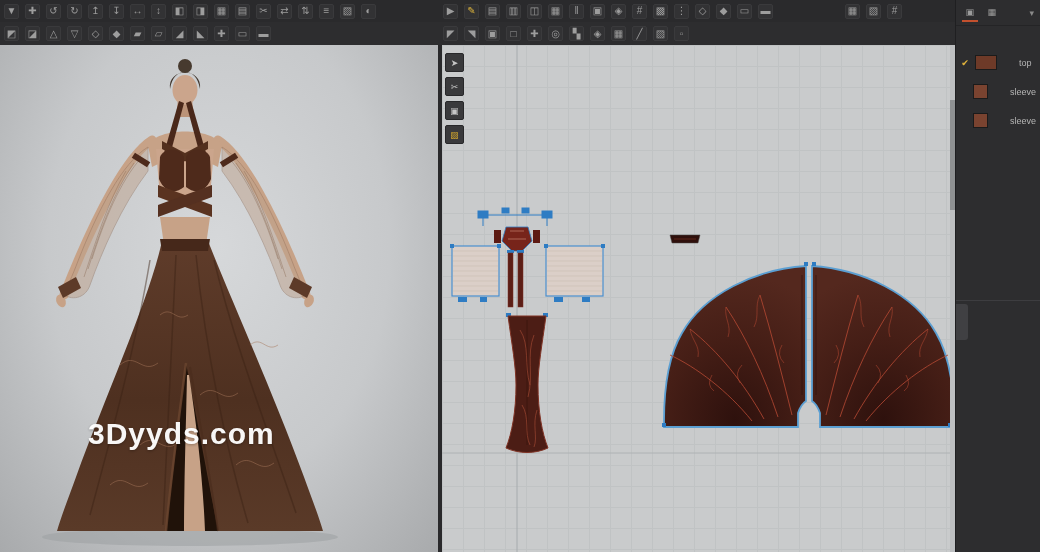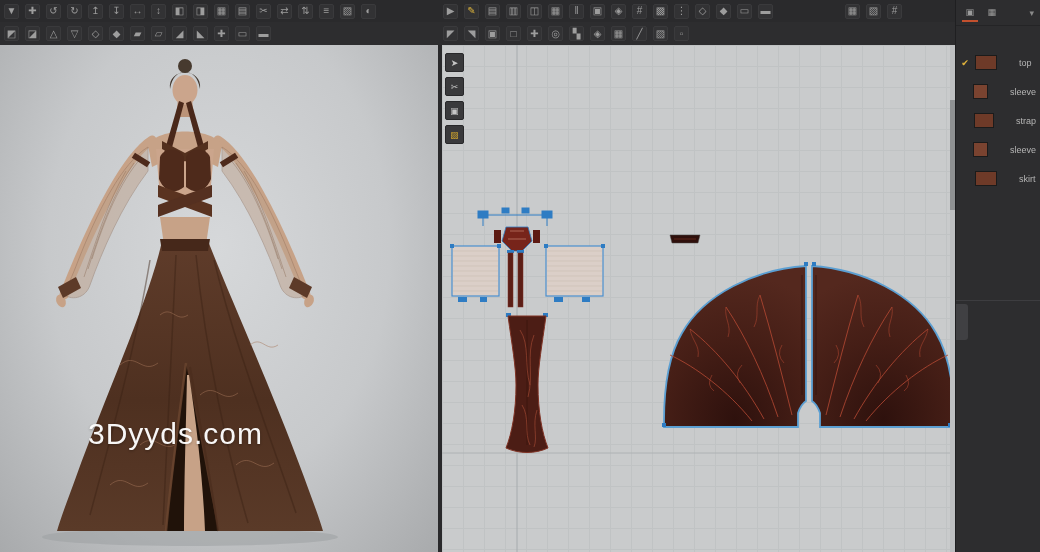--- a/index.html
+++ b/index.html
@@ -12,21 +12,21 @@
   #row2{top:22px;height:23px;border-bottom:1px solid #1d1d1f;background:#2d2d2f;}
   .tb-group{position:absolute;top:0;height:100%;display:flex;align-items:center;gap:6px;}
   .icon{width:15px;height:15px;display:flex;align-items:center;justify-content:center;
         font-size:10px;line-height:1;color:#9d9d9d;background:#323234;
         border:1px solid #3a3a3c;border-radius:2px;box-sizing:border-box;cursor:default;}
 
   
   .viewport3d{position:absolute;left:0;top:45px;width:438px;height:507px;
       background:radial-gradient(ellipse at 50% 40%, #d6d8da 0%, #c7c9cb 55%, #a8aaac 100%);}
   .viewport3d svg{position:absolute;left:0;top:0;}
-  .watermark{position:absolute;left:88px;top:372px;font-size:30px;font-weight:normal;
+  .watermark{position:absolute;left:88px;top:372px;font-size:30px;font-weight:bold;
       color:#ffffff;letter-spacing:1px;opacity:.96;text-shadow:0 1px 3px rgba(0,0,0,.3);}
   .splitter{position:absolute;left:438px;top:45px;width:4px;height:507px;background:#29292b;}
 
   
   .panel2d{position:absolute;left:442px;top:45px;width:508px;height:507px;
       background-color:#c9cbcc;
       background-image:linear-gradient(#c0c3c4 1px,transparent 1px),
                        linear-gradient(90deg,#c0c3c4 1px,transparent 1px);
       background-size:21px 21px;}
   .panel2d svg{position:absolute;left:0;top:0;}
@@ -332,36 +332,26 @@
           <span class="swatch" style="background: rgb(110, 58, 40);"></span>
           <span class="layer-label">top</span>
         </div>
 
         <div class="layer">
           <span class="check" style="visibility: hidden;">✔</span>
           <span class="swatch" style="background: rgb(122, 67, 48);"></span>
           <span class="layer-label">sleeve</span>
         </div>
 
-        <div class="layer">
-          <span class="check" style="visibility: hidden;">✔</span>
-          <span class="swatch" style="background: rgb(110, 58, 40);"></span>
-          <span class="layer-label">strap</span>
-        </div>
 
         <div class="layer">
           <span class="check" style="visibility: hidden;">✔</span>
           <span class="swatch" style="background: rgb(122, 67, 48);"></span>
           <span class="layer-label">sleeve</span>
         </div>
 
-        <div class="layer">
-          <span class="check" style="visibility: hidden;">✔</span>
-          <span class="swatch" style="background: rgb(110, 58, 40);"></span>
-          <span class="layer-label">skirt</span>
-        </div>
       </div>
 
     <div class="sb-divider"></div>
     <div class="sb-tabside"></div>
   </div>
 
 </div>
 
 </body></html>

